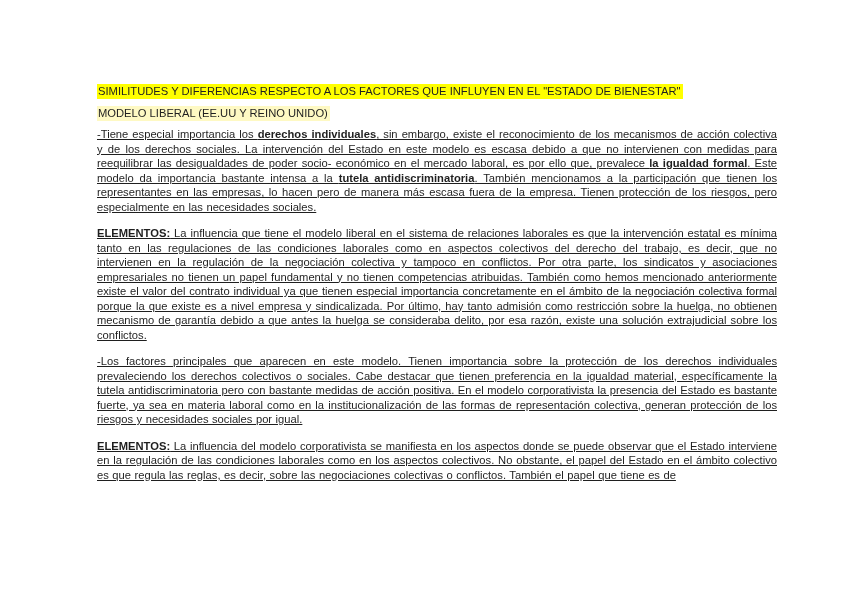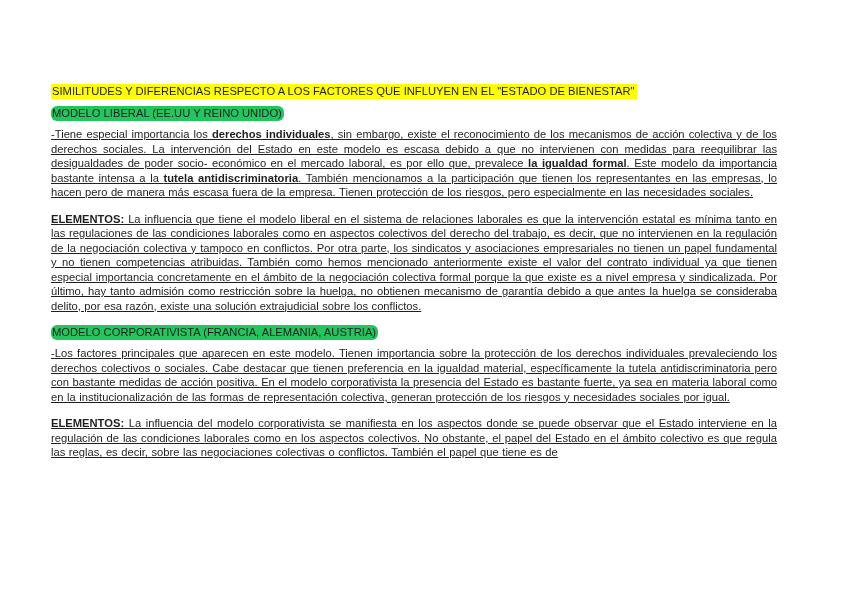--- a/index.html
+++ b/index.html
@@ -11,43 +11,42 @@
     width: 848px;
     height: 599px;
     font-family: "Liberation Sans", sans-serif;
     color: #1f1f1f;
     overflow: hidden;
   }
   .page {
     box-sizing: border-box;
     width: 848px;
     height: 505px;
-    padding: 84px 71px 0 51px;
+    padding: 84px 71px 0 97px;
     background: #ffffff;
   }
   .title-block {
     margin: 0 0 7px 0;
     font-size: 11.2px;
     font-weight: 400;
     line-height: 15px;
   }
   .heading-block {
     margin: 0 0 6px 0;
     font-size: 11.2px;
     font-weight: 400;
     line-height: 15px;
   }
   .hl-yellow {
     background: #ffff00;
     padding: 1px 2px 2px 1px;
   }
   .hl-green {
-    background: #22c55e;
+    background: #fef9c3;
     padding: 1px 2px 2px 1px;
-    border-radius: 6px;
   }
   .para {
     margin: 0 0 12px 0;
     font-size: 11.2px;
     line-height: 14.5px;
     text-align: justify;
     word-spacing: 0.4px;
     text-decoration: underline;
   }
   .para b {
@@ -64,21 +63,18 @@
   </div>
 
   <div class="heading-block">
     <span class="hl-green">MODELO LIBERAL (EE.UU Y REINO UNIDO)</span>
   </div>
 
   <p class="para"><span>-Tiene especial importancia los </span><b>derechos individuales</b><span>, sin embargo, existe el reconocimiento de los mecanismos de acción colectiva y de los derechos sociales. La intervención del Estado en este modelo es escasa debido a que no intervienen con medidas para reequilibrar las desigualdades de poder socio- económico en el mercado laboral, es por ello que, prevalece </span><b>la igualdad formal</b><span>. Este modelo da importancia bastante intensa a la </span><b>tutela antidiscriminatoria</b><span>. También mencionamos a la participación que tienen los representantes en las empresas, lo hacen pero de manera más escasa fuera de la empresa. Tienen protección de los riesgos, pero especialmente en las necesidades sociales.</span></p>
 
   <p class="para"><b>ELEMENTOS:</b><span> La influencia que tiene el modelo liberal en el sistema de relaciones laborales es que la intervención estatal es mínima tanto en las regulaciones de las condiciones laborales como en aspectos colectivos del derecho del trabajo, es decir, que no intervienen en la regulación de la negociación colectiva y tampoco en conflictos. Por otra parte, los sindicatos y asociaciones empresariales no tienen un papel fundamental y no tienen competencias atribuidas. También como hemos mencionado anteriormente existe el valor del contrato individual ya que tienen especial importancia concretamente en el ámbito de la negociación colectiva formal porque la que existe es a nivel empresa y sindicalizada. Por último, hay tanto admisión como restricción sobre la huelga, no obtienen mecanismo de garantía debido a que antes la huelga se consideraba delito, por esa razón, existe una solución extrajudicial sobre los conflictos.</span></p>
 
-  <div class="heading-block">
-    <span class="hl-green">MODELO CORPORATIVISTA (FRANCIA, ALEMANIA, AUSTRIA)</span>
-  </div>
 
   <p class="para"><span>-Los factores principales que aparecen en este modelo. Tienen importancia sobre la protección de los derechos individuales prevaleciendo los derechos colectivos o sociales. Cabe destacar que tienen preferencia en la igualdad material, específicamente la tutela antidiscriminatoria pero con bastante medidas de acción positiva. En el modelo corporativista la presencia del Estado es bastante fuerte, ya sea en materia laboral como en la institucionalización de las formas de representación colectiva, generan protección de los riesgos y necesidades sociales por igual.</span></p>
 
   <p class="para"><b>ELEMENTOS:</b><span> La influencia del modelo corporativista se manifiesta en los aspectos donde se puede observar que el Estado interviene en la regulación de las condiciones laborales como en los aspectos colectivos. No obstante, el papel del Estado en el ámbito colectivo es que regula las reglas, es decir, sobre las negociaciones colectivas o conflictos. También el papel que tiene es de</span></p>
 
 </div>
 
 </body></html>

